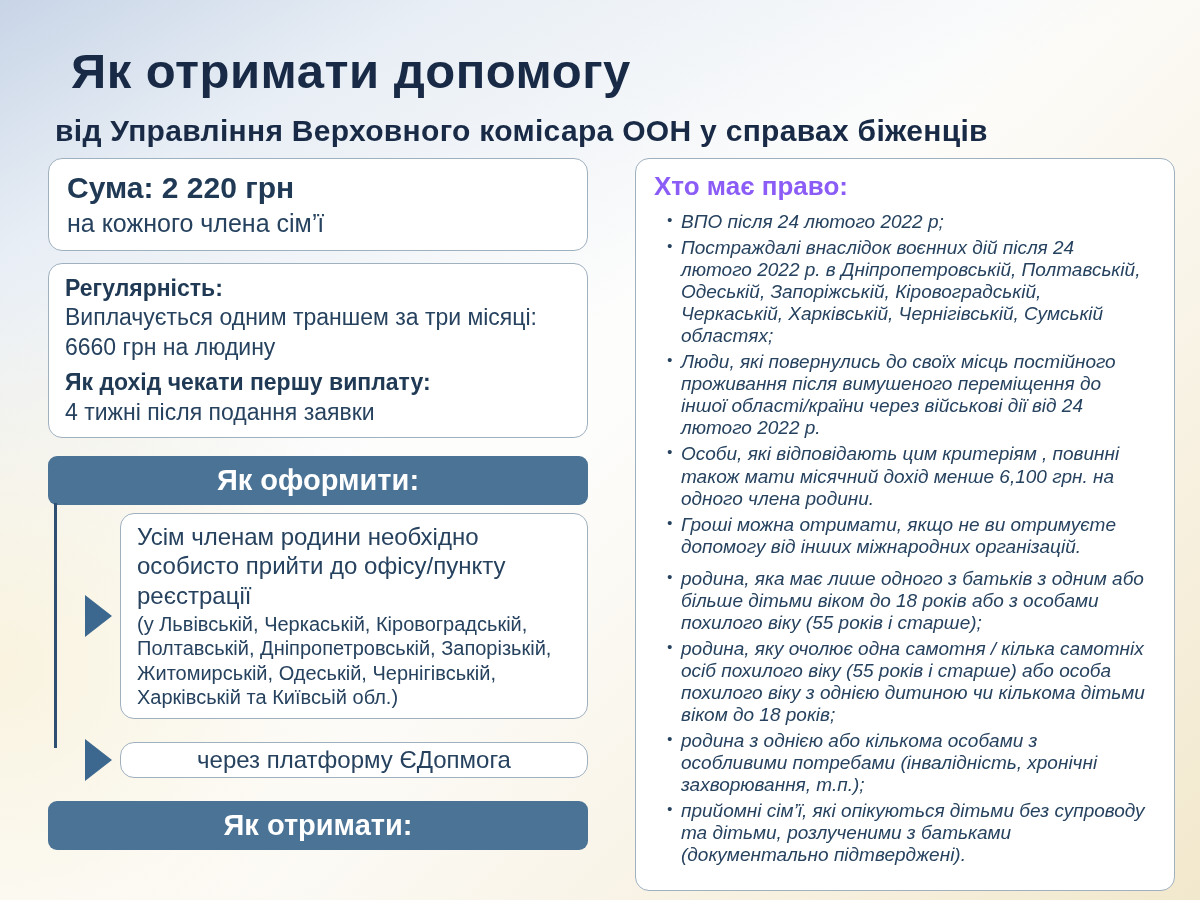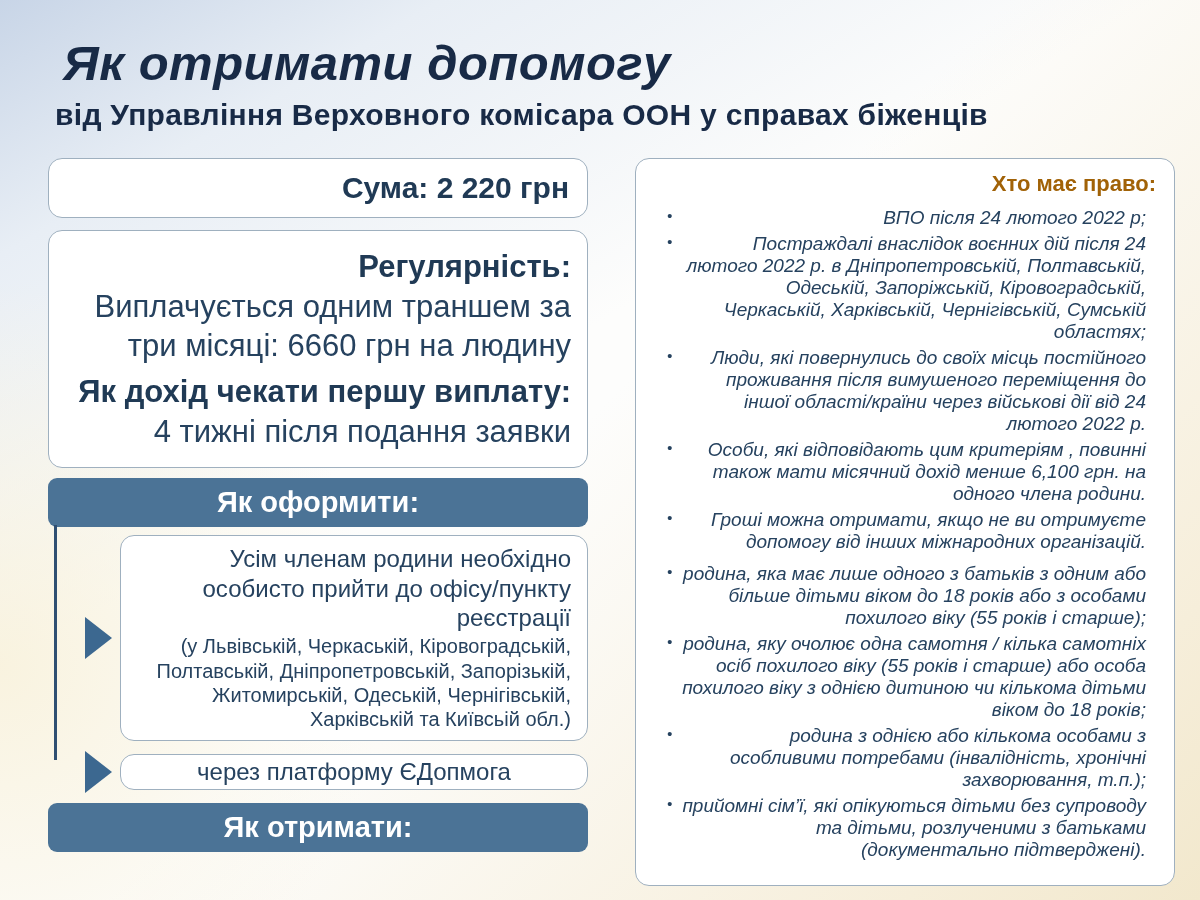--- a/index.html
+++ b/index.html
@@ -8,81 +8,82 @@
     font-family:"Liberation Sans","DejaVu Sans",sans-serif;
     background:
       radial-gradient(circle at 0% 74%, rgba(248,241,218,0.85), rgba(255,255,255,0) 28%),
       linear-gradient(315deg, #f2e8cd 0%, #f6eeda 14%, rgba(255,255,255,0) 52%),
       linear-gradient(150deg, #c8d5e7 0%, #e8eef5 16%, rgba(255,255,255,0) 42%),
       #fdfdfc;
   }
   .page{position:relative;width:1200px;height:900px;}
   
   .hdr{position:absolute;left:55px;top:30px;width:1110px;color:#182a46;}
-  .hdr h1{margin:8px;font-size:49px;line-height:1.06;font-weight:700;letter-spacing:0.5px;font-style:italic;}
+  .hdr h1{margin:16px;font-size:49px;line-height:1.06;font-weight:700;letter-spacing:0.5px;}
   .hdr h2{margin:4px 0 0 0;font-size:30px;line-height:1.1;font-weight:700;letter-spacing:0.3px;}
   
   .card{
     background:#ffffff;border:1.6px solid #9fb0bf;border-radius:14px;
-    color:#26425f;box-sizing:border-box;text-align:right;
+    color:#26425f;box-sizing:border-box;
   }
   
   .leftcol{position:absolute;left:48px;top:158px;width:540px;}
   .sum-card{padding:12px 18px 12px 18px;margin-bottom:12px;}
   .sum-title{font-size:30px;font-weight:700;color:#203a55;}
   .sum-sub{font-size:25px;margin-top:4px;}
   .sum-note{font-size:19px;line-height:1.27;margin-top:2px;}
-  .reg-card{padding:16px 16px;margin-bottom:10px;font-size:31px;line-height:1.28;}
+  .reg-card{padding:10px 16px;margin-bottom:18px;font-size:23px;line-height:1.28;}
   .bold-line{font-weight:700;color:#203a55;}
   .reg-wait{margin-top:6px;}
   .section-bar{
     background:#4b7396;border-radius:9px;color:#ffffff;text-align:center;
     font-size:29px;font-weight:700;padding:8px 0;margin:4px 0 8px 0;
   }
   .flow{position:relative;padding-left:37px;margin-bottom:2px;}
   .flow::before{
     content:"";position:absolute;left:6px;top:-10px;bottom:33px;width:2.5px;
     background:#2f4f72;
   }
-  .flow-row{display:flex;align-items:center;margin-bottom:10px;}
+  .flow-row{display:flex;align-items:center;margin-bottom:20px;}
   .arrow-right{
     width:0;height:0;flex:none;margin-right:8px;
     border-top:21px solid transparent;border-bottom:21px solid transparent;
     border-left:27px solid #3c6890;
   }
   .flow-card{flex:1;padding:8px 16px;}
   .flow-main{font-size:24px;line-height:1.22;}
   .flow-note{font-size:20px;line-height:1.22;margin-top:2px;}
   .flow-card.single{font-size:24px;text-align:center;padding:3px 10px;}
   
   .rightcol{
     position:absolute;left:635px;top:158px;width:540px;
     padding:12px 18px 14px 18px;
     font-size:19px;line-height:1.16;color:#26425f;
   }
-  .rightcol h3{margin:0 0 5px 0;font-size:22px;font-weight:700;color:#a16207;}
+  .rightcol h3{margin:0 0 5px 0;font-size:26px;font-weight:700;color:#8b5cf6;}
   .rightcol h3.second{margin-top:10px;}
   .rightcol ul{list-style:none;margin:10px;padding:0;font-style:italic;}
   .rightcol li{position:relative;padding-left:17px;margin-bottom:4px;}
   .rightcol li::before{content:"•";position:absolute;left:3px;top:0;font-size:15px;}
 </style>
 </head>
 <body>
 
 <div class="page">
 
   <div class="hdr">
     <h1>Як отримати допомогу</h1>
     <h2>від Управління Верховного комісара ООН у справах біженців</h2>
   </div>
 
   <div class="leftcol">
 
     <div class="card sum-card">
       <div class="sum-title">Сума:  2 220 грн</div>
+      <div class="sum-sub">на кожного члена сім’ї</div>
     </div>
 
     <div class="card reg-card">
       <div class="bold-line">Регулярність:</div>
       <div>Виплачується одним траншем за три місяці: 6660 грн на людину</div>
       <div class="bold-line reg-wait">Як дохід чекати першу виплату:</div>
       <div>4 тижні після подання заявки</div>
     </div>
 
     <div class="section-bar">Як оформити:</div>

